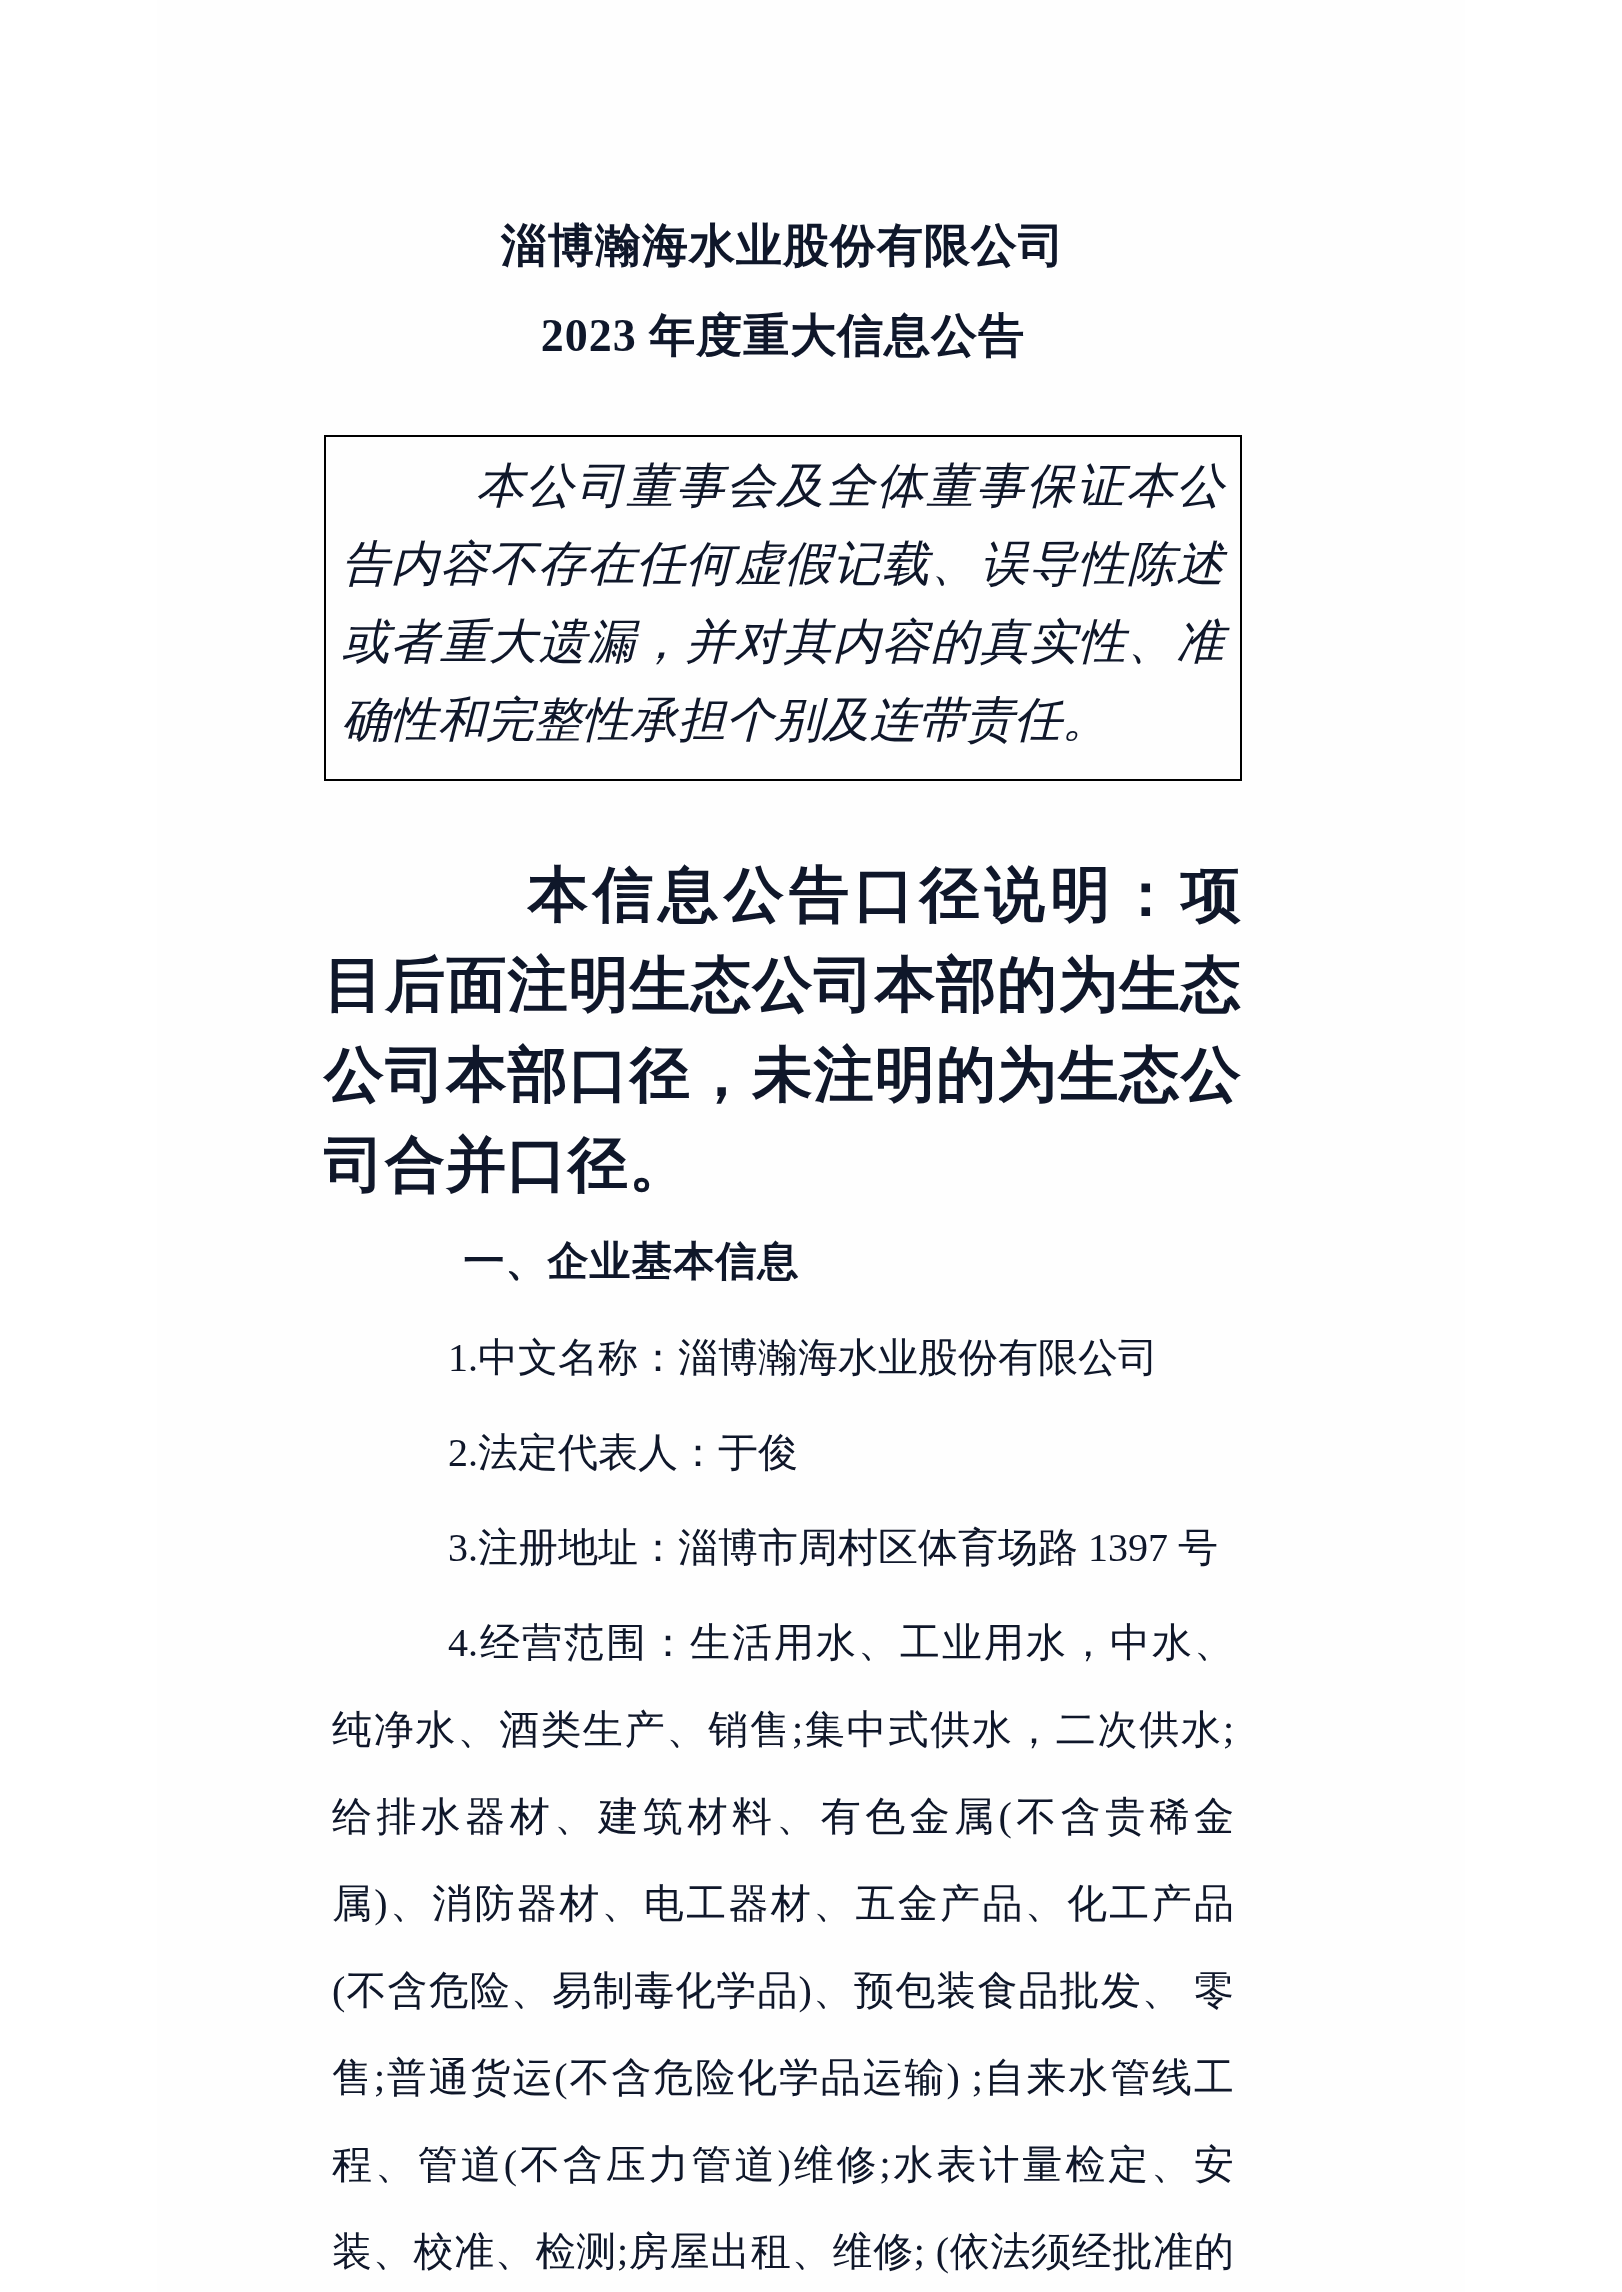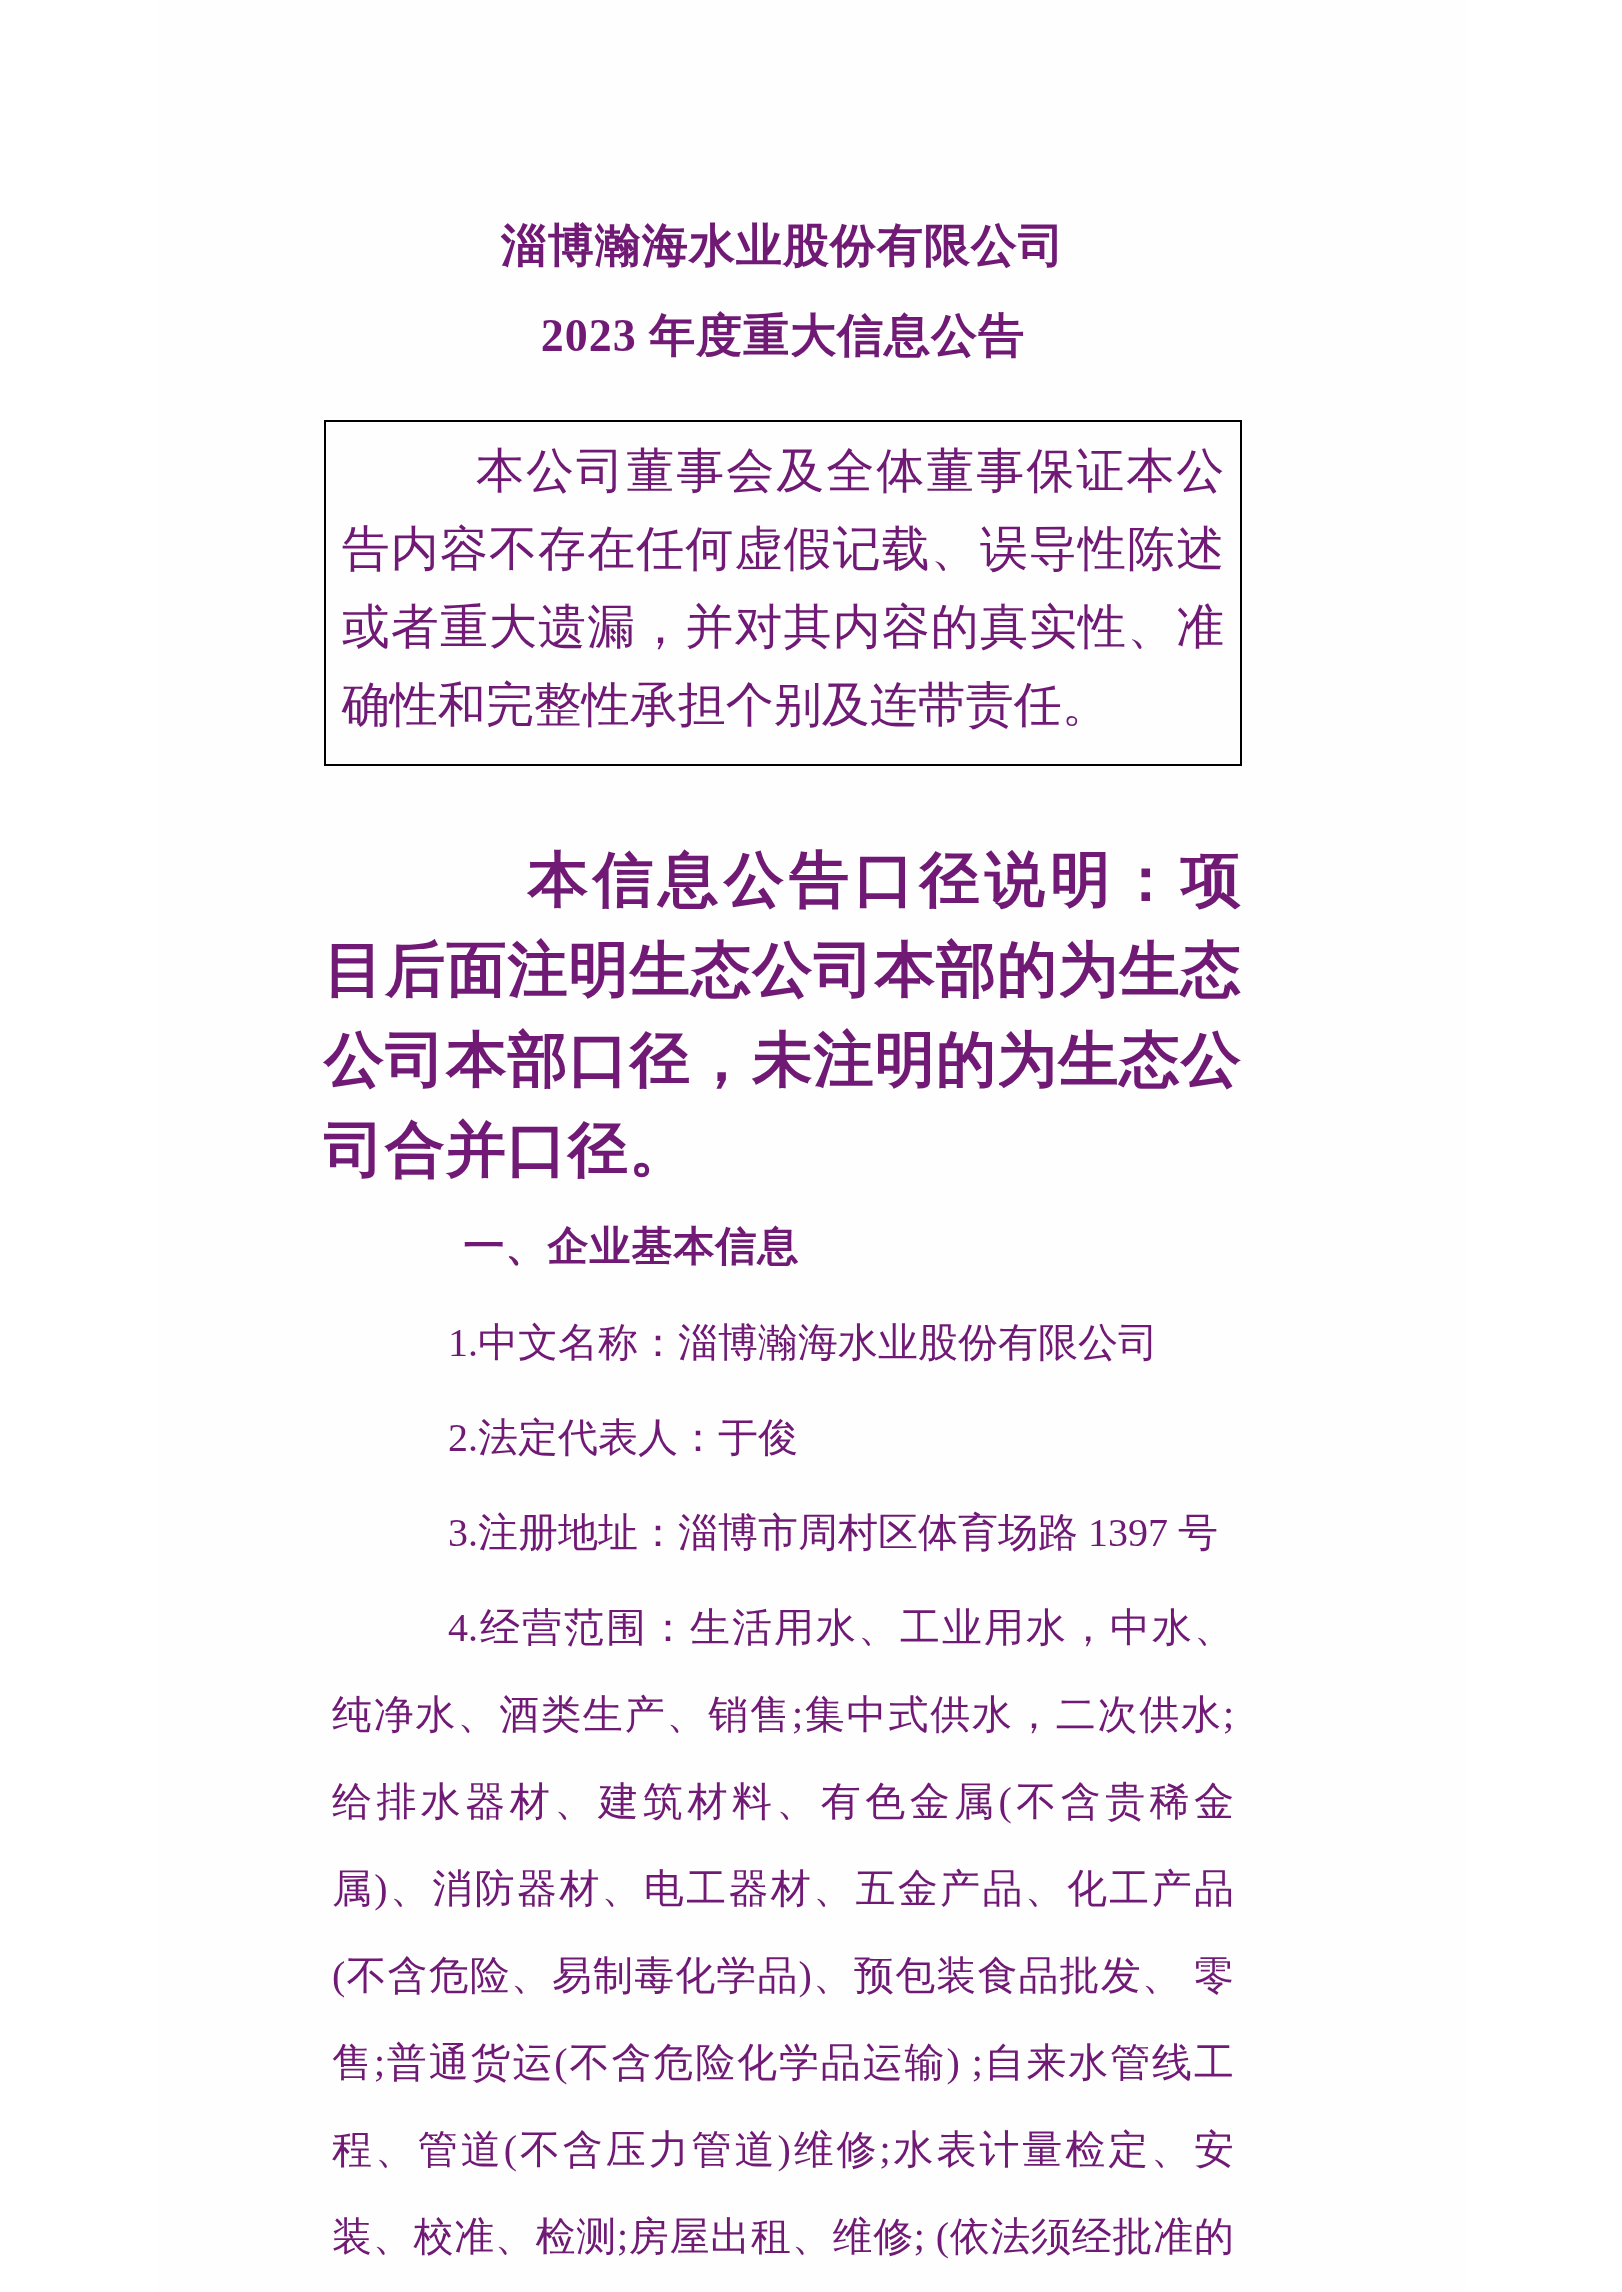--- a/index.html
+++ b/index.html
@@ -6,38 +6,39 @@
     margin: 0;
     padding: 0;
     background: #ffffff;
   }
   .page {
     position: relative;
     width: 1308px;
     height: 2293px;
     margin: 0 auto;
     background: #fefefe;
-    color: #701a75;
+    color: #0f172a;
     font-family: "Liberation Serif", "DejaVu Serif", serif;
     box-sizing: border-box;
     padding: 218px 223px 0 167px;
     overflow: hidden;
   }
   .doc-title {
     font-size: 46px;
     font-weight: bold;
     text-align: center;
     margin: 0 0 35px 0;
     line-height: 1.2;
     letter-spacing: 1px;
   }
   .disclaimer-box {
     border: 2.9px solid #000000;
-    margin-top: 57px;
+    margin-top: 72px;
     padding: 9.8px 15.7px 19.6px 15.7px;
+    font-style: italic;
   }
   .disclaimer-box p {
     margin: 0;
     font-size: 48px;
     line-height: 78px;
     text-align: justify;
     text-justify: inter-ideograph;
     text-indent: 2.8em;
   }
   .scope-note {

